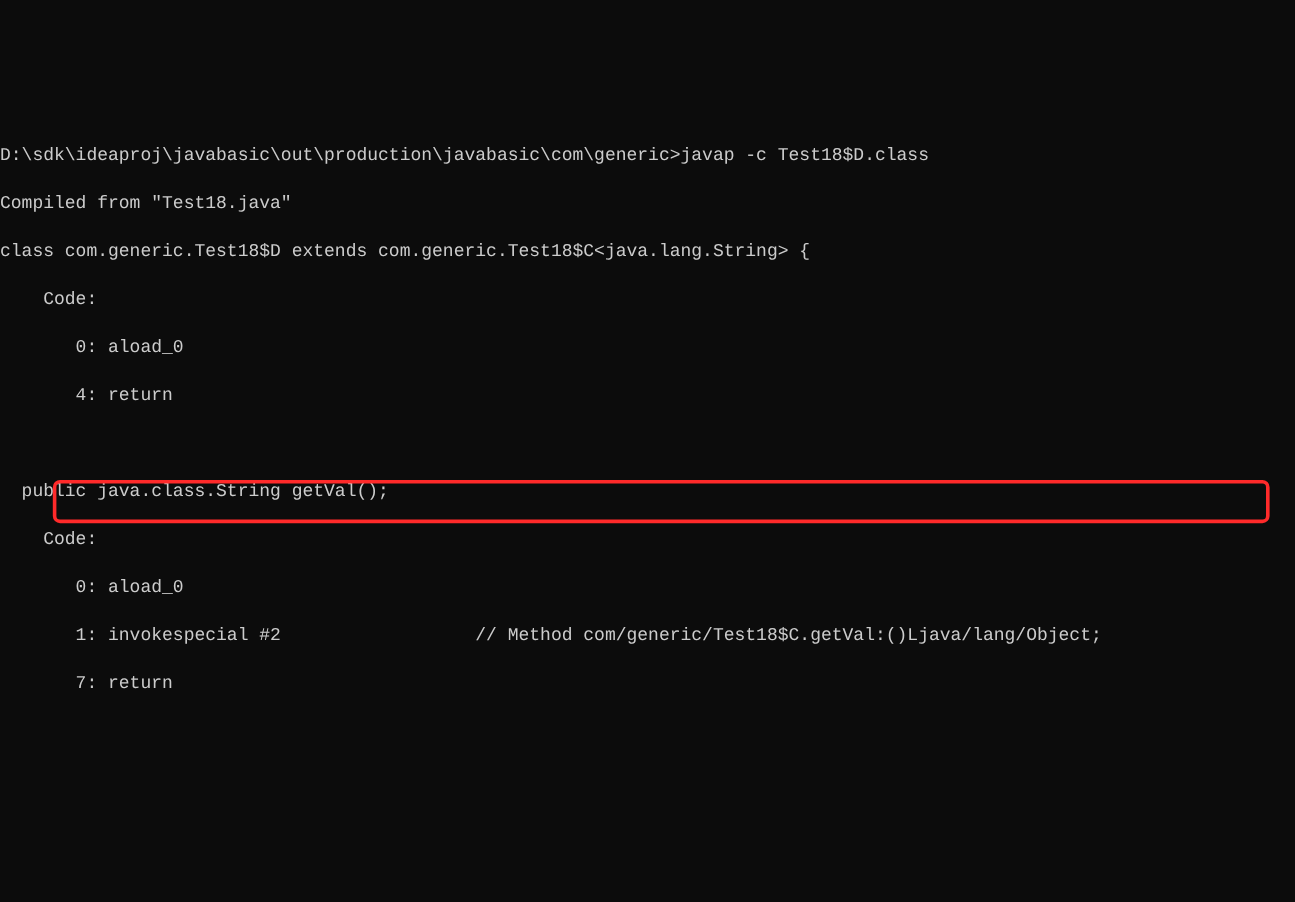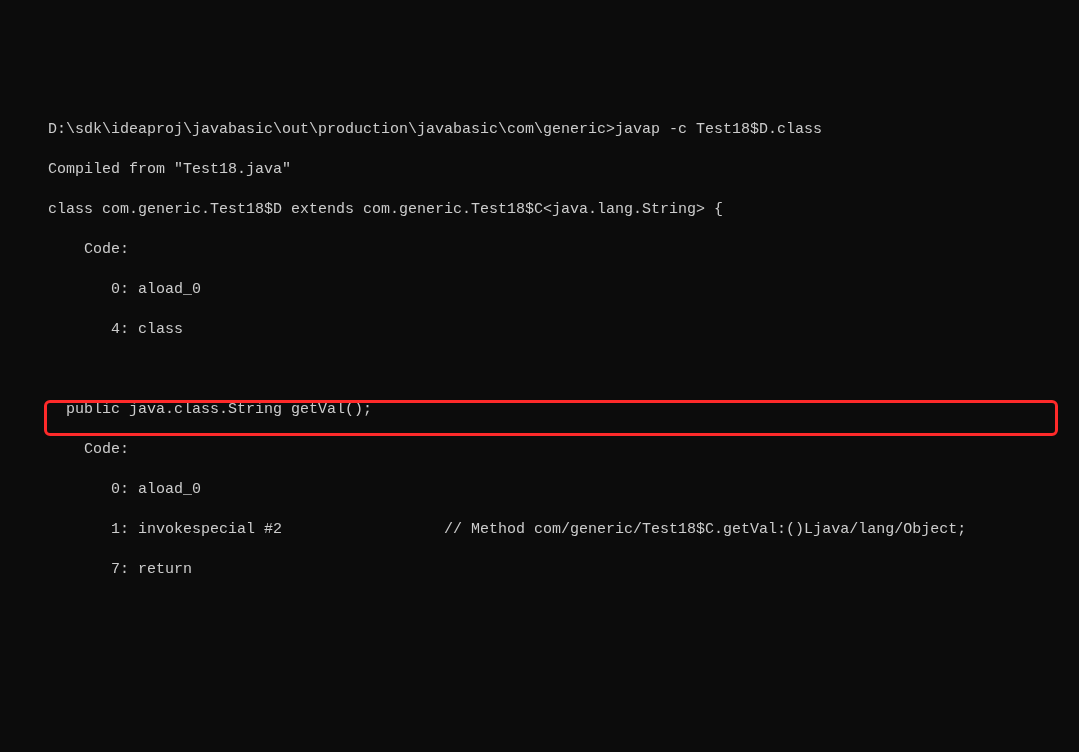--- a/index.html
+++ b/index.html
@@ -15,21 +15,20 @@
     overflow: hidden;
     white-space: pre;
   }
   .terminal {
     padding: 0;
   }
   .line {
     display: block;
     white-space: pre;
     height: 20px;
-    padding-left: 48px;
   }
   .highlight-box {
     position: absolute;
     border: 3px solid #ff2a2a;
     border-radius: 6px;
     left: 44px;
     top: 400px;
     width: 1008px;
     height: 30px;
     pointer-events: none;
@@ -39,21 +38,21 @@
 <body>
 
 
 
 <div class="terminal">
 <span class="line">D:\sdk\ideaproj\javabasic\out\production\javabasic\com\generic&gt;javap -c Test18$D.class</span>
 <span class="line">Compiled from "Test18.java"</span>
 <span class="line">class com.generic.Test18$D extends com.generic.Test18$C&lt;java.lang.String&gt; {</span>
 <span class="line">    Code:</span>
 <span class="line">       0: aload_0</span>
-<span class="line">       4: class</span>
+<span class="line">       4: return</span>
 <span class="line"> </span>
 <span class="line">  public java.class.String getVal();</span>
 <span class="line">    Code:</span>
 <span class="line">       0: aload_0</span>
 <span class="line">       1: invokespecial #2                  // Method com/generic/Test18$C.getVal:()Ljava/lang/Object;</span>
 <span class="line">       7: return</span>
 <span class="line"> </span>
 
 
 

